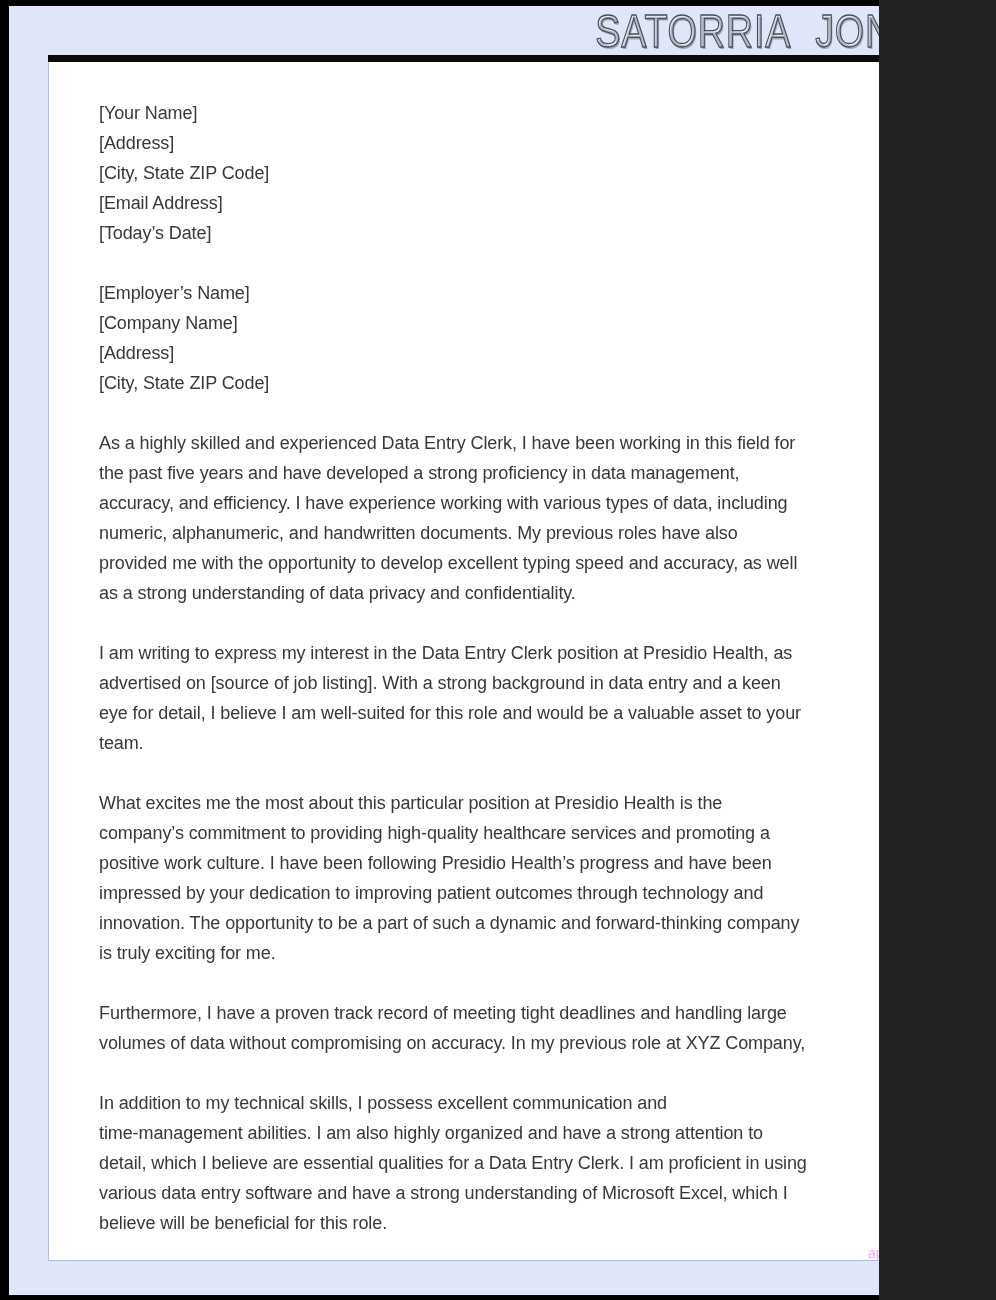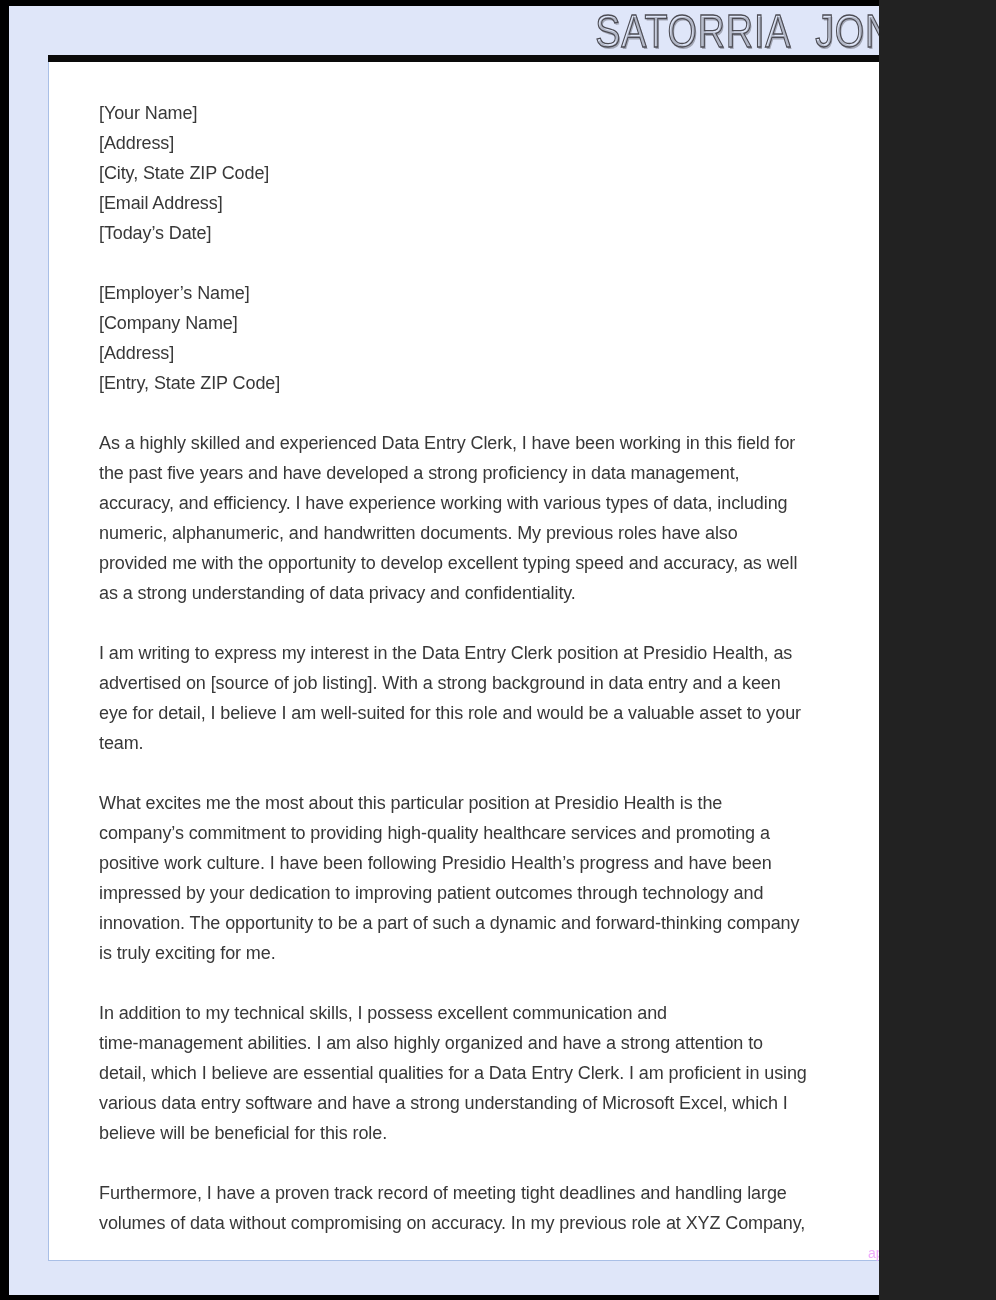--- a/index.html
+++ b/index.html
@@ -94,40 +94,40 @@
 
   <div class="content">
     <p>[Your Name]
 [Address]
 [City, State ZIP Code]
 [Email Address]
 [Today’s Date]</p>
     <p>[Employer’s Name]
 [Company Name]
 [Address]
-[Entry, State ZIP Code]</p>
+[City, State ZIP Code]</p>
     <p>As a highly skilled and experienced Data Entry Clerk, I have been working in this field for
 the past five years and have developed a strong proficiency in data management,
 accuracy, and efficiency. I have experience working with various types of data, including
 numeric, alphanumeric, and handwritten documents. My previous roles have also
 provided me with the opportunity to develop excellent typing speed and accuracy, as well
 as a strong understanding of data privacy and confidentiality.</p>
     <p>I am writing to express my interest in the Data Entry Clerk position at Presidio Health, as
 advertised on [source of job listing]. With a strong background in data entry and a keen
 eye for detail, I believe I am well-suited for this role and would be a valuable asset to your
 team.</p>
     <p>What excites me the most about this particular position at Presidio Health is the
 company’s commitment to providing high-quality healthcare services and promoting a
 positive work culture. I have been following Presidio Health’s progress and have been
 impressed by your dedication to improving patient outcomes through technology and
 innovation. The opportunity to be a part of such a dynamic and forward-thinking company
 is truly exciting for me.</p>
+    <p>Furthermore, I have a proven track record of meeting tight deadlines and handling large
+volumes of data without compromising on accuracy. In my previous role at XYZ Company,</p>
     <p>In addition to my technical skills, I possess excellent communication and
 time-management abilities. I am also highly organized and have a strong attention to
 detail, which I believe are essential qualities for a Data Entry Clerk. I am proficient in using
 various data entry software and have a strong understanding of Microsoft Excel, which I
 believe will be beneficial for this role.</p>
-    <p>Furthermore, I have a proven track record of meeting tight deadlines and handling large
-volumes of data without compromising on accuracy. In my previous role at XYZ Company,</p>
   </div>
 
   <div class="watermark">apply.com</div>
 </div>
 
 </body></html>

